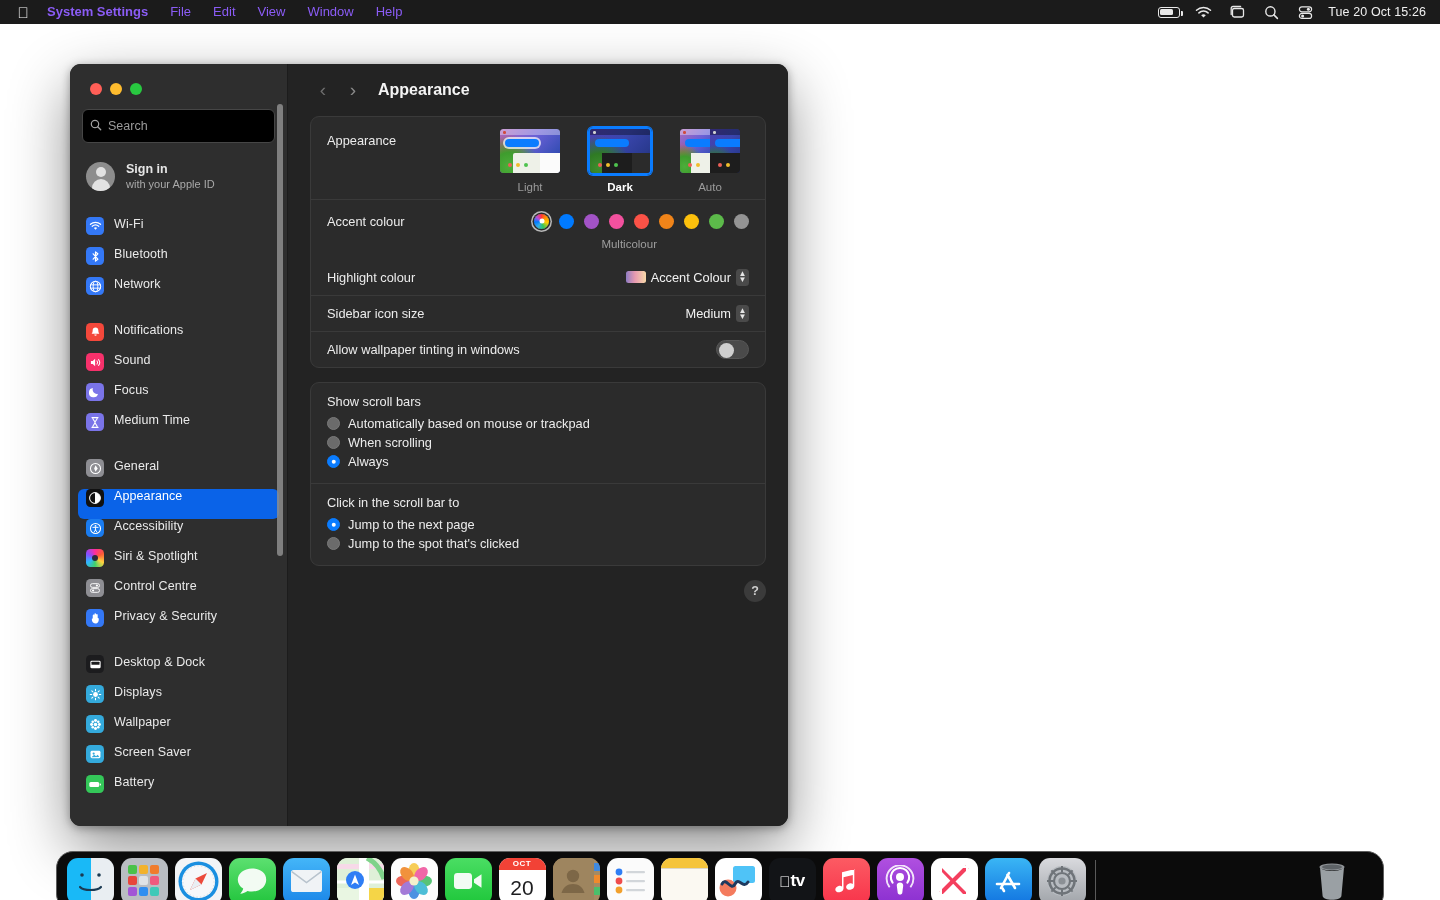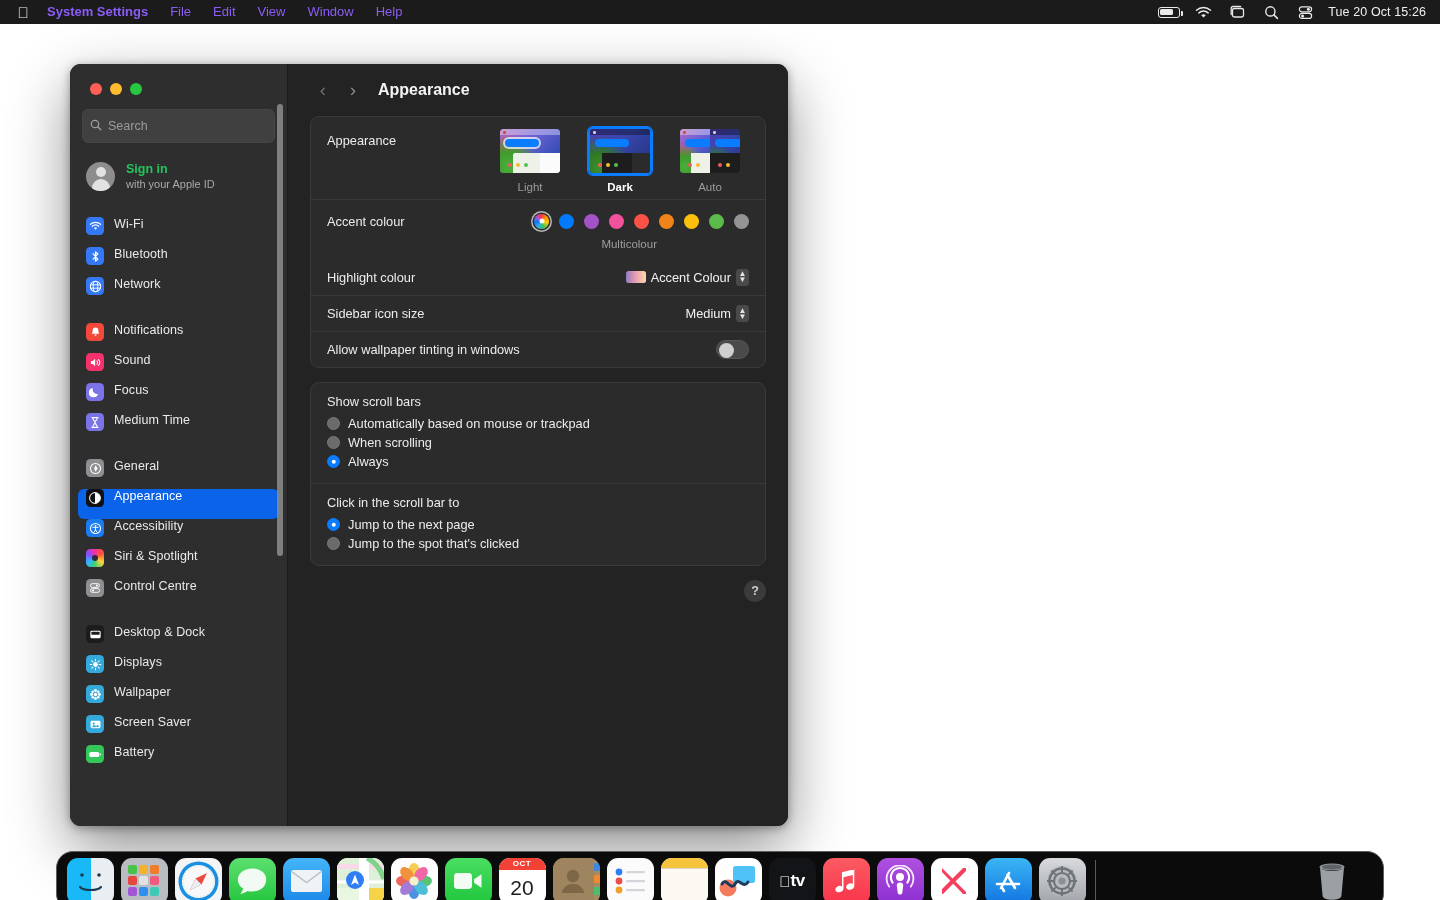--- a/index.html
+++ b/index.html
@@ -49,38 +49,38 @@
   
   .sidebar{
     width:218px; background:#2e2e2e; position:relative; flex:0 0 218px;
     border-right:1px solid #1c1c1c;
   }
   .traffic{ display:flex; gap:8px; padding:19px 0 0 20px; }
   .tl{ width:12px; height:12px; border-radius:50%; }
   .tl.r{ background:#ff5f57; } .tl.y{ background:#febc2e; } .tl.g{ background:#28c840; }
 
   .searchwrap{ margin:14px 12px 0 12px; height:24px; border-radius:6px;
-    background:#404040; display:flex; align-items:center; padding:16px 7px; gap:6px;
+    background:#000000; display:flex; align-items:center; padding:16px 7px; gap:6px;
     border:0.5px solid #464646; }
   .search-input{ background:transparent; border:0; outline:0; color:#e9e9e9;
     font-family:inherit; font-size:12.5px; width:100%; }
   .search-input::placeholder{ color:#9a9a9a; }
 
   .sb-scroll{ position:absolute; left:0; right:0; top:88px; bottom:0; overflow:hidden; }
   .sb-inner{ padding:0 8px; }
 
   .account{ display:flex; align-items:center; gap:11px; padding:10px 4px 10px 8px; border-radius:6px; }
   .avatar{ width:29px; height:29px; border-radius:50%; background:#8d8d8d;
     position:relative; overflow:hidden; flex:0 0 29px; }
   .avatar:before{ content:""; position:absolute; left:50%; top:5px; transform:translateX(-50%);
     width:10px; height:10px; border-radius:50%; background:#e2e2e2; }
   .avatar:after{ content:""; position:absolute; left:50%; top:17px; transform:translateX(-50%);
     width:18px; height:14px; border-radius:9px 9px 0 0; background:#e2e2e2; }
   .acc-t{ display:flex; flex-direction:column; line-height:1.25; }
-  .acc-n{ font-size:12.5px; color:#22c55e; font-weight:600; }
+  .acc-n{ font-size:12.5px; color:#e5e5e5; font-weight:600; }
   .acc-s{ font-size:11px; color:#a9a9a9; }
 
   .group{ margin-top:8px; }
   .group.gap{ margin-top:16px; }
 
   .row{ display:flex; align-items:flex-start; gap:10px; height:30px;
     padding:0 8px; border-radius:6px; cursor:default; }
   .row.sel{ background:#0a63e8; }
   .row .lbl{ font-size:12.5px; color:#eaeaea; letter-spacing:.1px; white-space:nowrap;}
   .row.sel .lbl{ color:#fff; }
@@ -385,20 +385,28 @@
             <div class="row">
               <span class="ic" style="background:#8e8e93">
                 <svg width="12" height="12" viewBox="0 0 13 13">
                   <rect x="1.6" y="1.8" width="9.8" height="4" rx="2" stroke="#fff" stroke-width="1" fill="none"></rect>
                   <circle cx="8.6" cy="3.8" r="1.2" fill="#fff"></circle>
                   <rect x="1.6" y="7.2" width="9.8" height="4" rx="2" stroke="#fff" stroke-width="1" fill="none"></rect>
                   <circle cx="4.4" cy="9.2" r="1.2" fill="#fff"></circle>
                 </svg>
               </span>
               <span class="lbl">Control Centre</span>
+            </div>
+            <div class="row">
+              <span class="ic" style="background:#3478f6">
+                <svg width="11" height="13" viewBox="0 0 12 14">
+                  <path d="M3 7.2V3.6a.9.9 0 0 1 1.8 0v2.6V2.3a.9.9 0 0 1 1.8 0v3.9V3.1a.9.9 0 0 1 1.8 0v3.3c.8 0 1.2.6 1.2 1.4 0 2.6-1.2 4.6-3.4 4.6-2 0-3.4-1.2-4-3L2 7.6c-.2-.6.8-1 1-.4z" fill="#fff"></path>
+                </svg>
+              </span>
+              <span class="lbl">Privacy &amp; Security</span>
             </div>
           </div>
 
           <div class="group gap">
             <div class="row">
               <span class="ic" style="background:#1c1c1e">
                 <svg width="13" height="11" viewBox="0 0 14 12">
                   <rect x="1.4" y="1.8" width="11.2" height="8.4" rx="1.6" fill="#fff"></rect>
                   <rect x="2.6" y="3" width="8.8" height="3.2" rx=".6" fill="#1c1c1e"></rect>
                 </svg>

